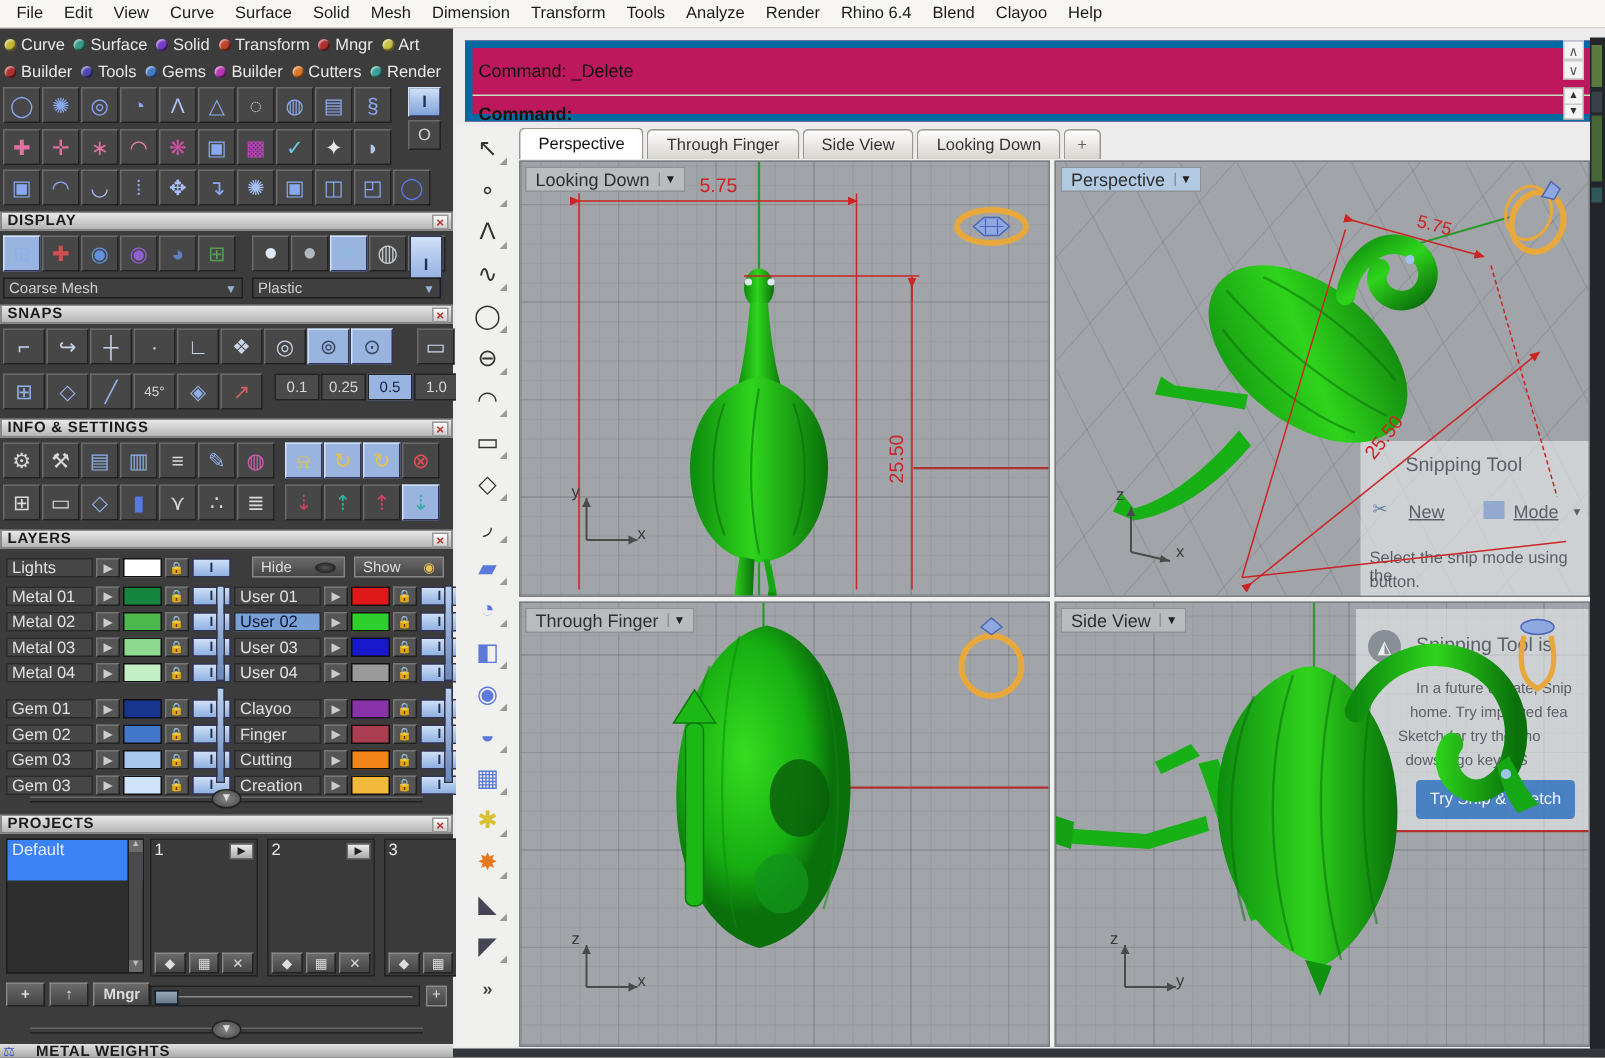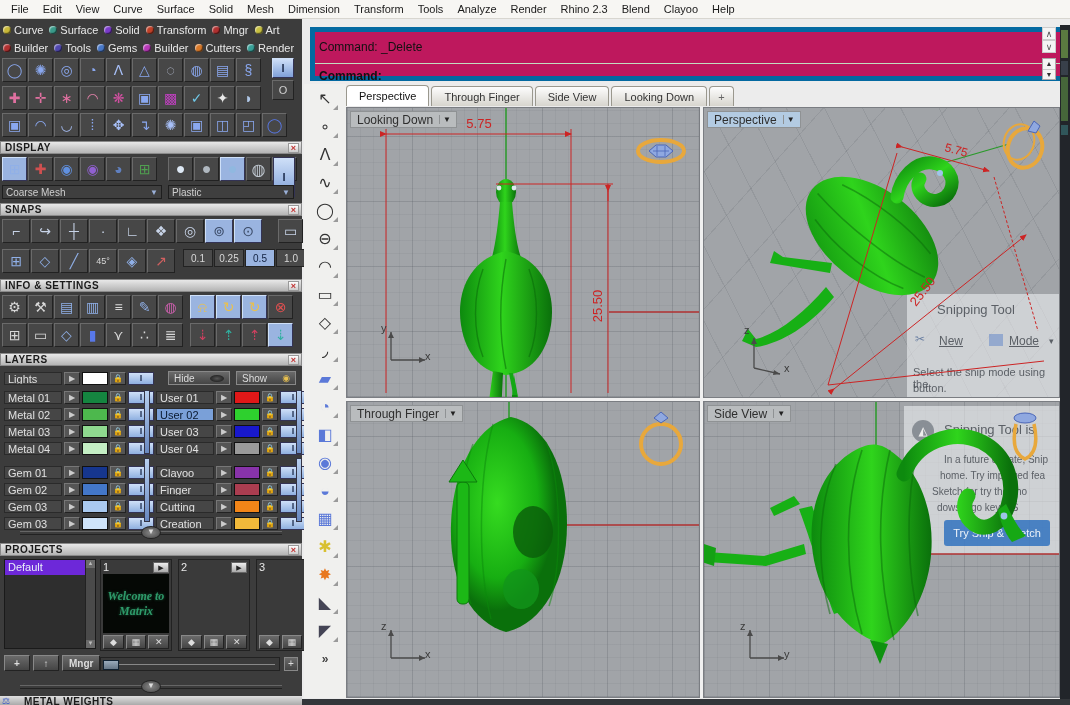--- a/index.html
+++ b/index.html
@@ -115,21 +115,21 @@
       <span class="menu-item">View</span>
       <span class="menu-item">Curve</span>
       <span class="menu-item">Surface</span>
       <span class="menu-item">Solid</span>
       <span class="menu-item">Mesh</span>
       <span class="menu-item">Dimension</span>
       <span class="menu-item">Transform</span>
       <span class="menu-item">Tools</span>
       <span class="menu-item">Analyze</span>
       <span class="menu-item">Render</span>
-      <span class="menu-item">Rhino 2.3</span>
+      <span class="menu-item">Rhino 6.4</span>
       <span class="menu-item">Blend</span>
       <span class="menu-item">Clayoo</span>
       <span class="menu-item">Help</span>
     </div>
 
   <div class="left-panel">
     <div class="bullet-row" style="top:2px">
         <span class="bullet-tab">
           <span class="bullet" style="background: rgb(200, 184, 56);"></span>
           <span>Curve</span>
@@ -629,34 +629,30 @@
     <div class="collapse" style="top:506px">
         <div class="line"></div>
         <div class="knob">▼</div>
       </div>
 
     <div class="sechdr" style="top:524px">
       <span class="t">PROJECTS</span>
       <span class="closex">×</span>
     </div>
     <div style="position:absolute;left:4px;top:540px;width:92px;height:90px;background:#2e2e2e;border:1px solid #1a1a1a;box-sizing:border-box">
-      <div style="height:15px;background:#6d28d9;color:#e8eef8;font-size:11px;padding-left:3px;line-height:15px">Default</div>
+      <div style="height:27px;background:#3b82f6;color:#e8eef8;font-size:11px;padding-left:3px;line-height:15px">Default</div>
       <div style="position:absolute;right:0;top:0;width:9px;height:100%;background:#4a4a4a;border-left:1px solid #222">
         <div style="height:8px;background:#6a6a6a;font-size:6px;color:#bbb;text-align:center">▲</div>
         <div style="position:absolute;bottom:0;width:100%;height:8px;background:#6a6a6a;font-size:6px;color:#bbb;text-align:center">▼</div>
       </div>
     </div>
     <div>
         <div class="pslot" style="left: 100px; top: 540px;">
           <div class="num">1</div>
           <div class="slotarrow">▶</div>
-          <div style="position: absolute; inset: 14px 2px 17px; background: rgb(5, 8, 5); display: flex; flex-direction: column; align-items: center; justify-content: center; color: rgb(46, 154, 106); font-family: &quot;Liberation Serif&quot;, serif; font-style: italic; font-weight: bold; font-size: 12px; text-shadow: rgb(26, 90, 58) 0px 0px 3px;">
-            <div>Welcome to</div>
-            <div>Matrix</div>
-          </div>
           <div class="btns">
             <div>◆</div>
             <div>▦</div>
             <div>✕</div>
           </div>
         </div>
         <div class="pslot" style="left: 178px; top: 540px;">
           <div class="num">2</div>
           <div class="slotarrow">▶</div>
           <div class="btns">

